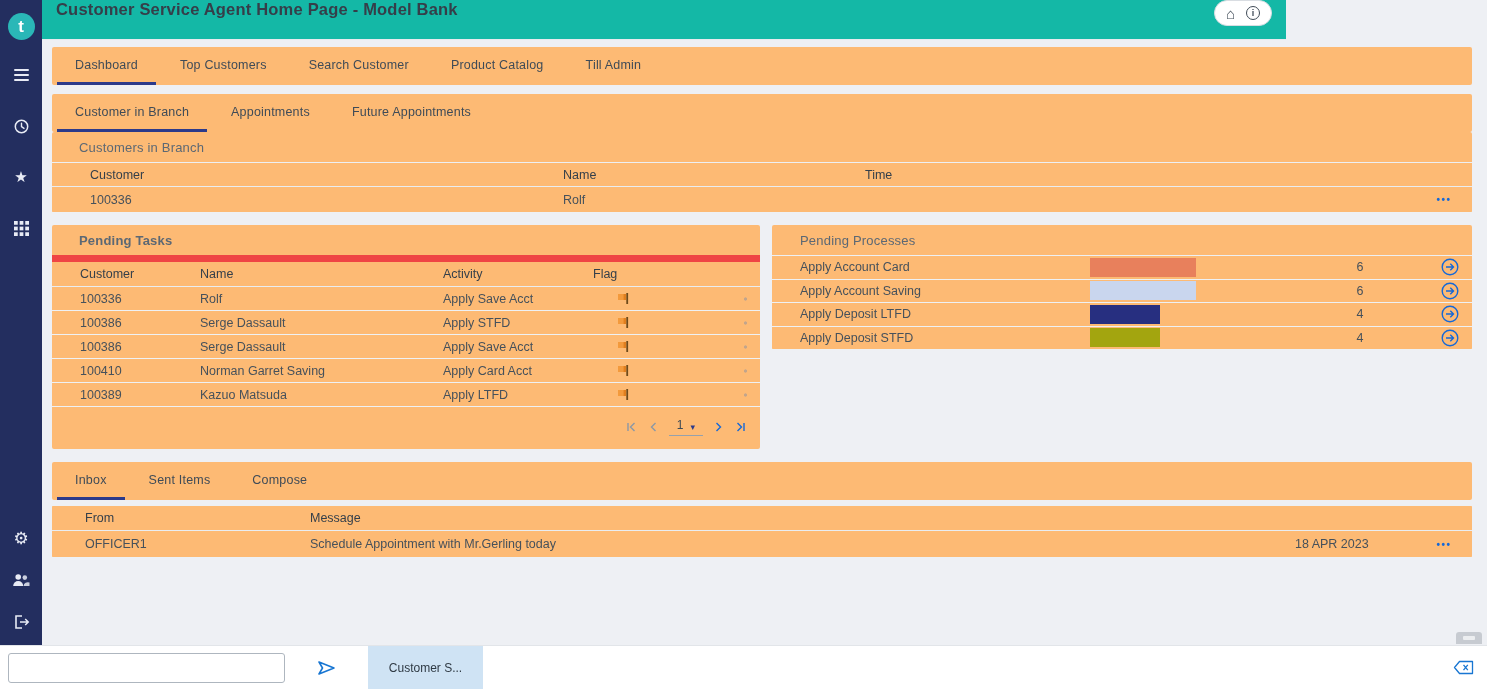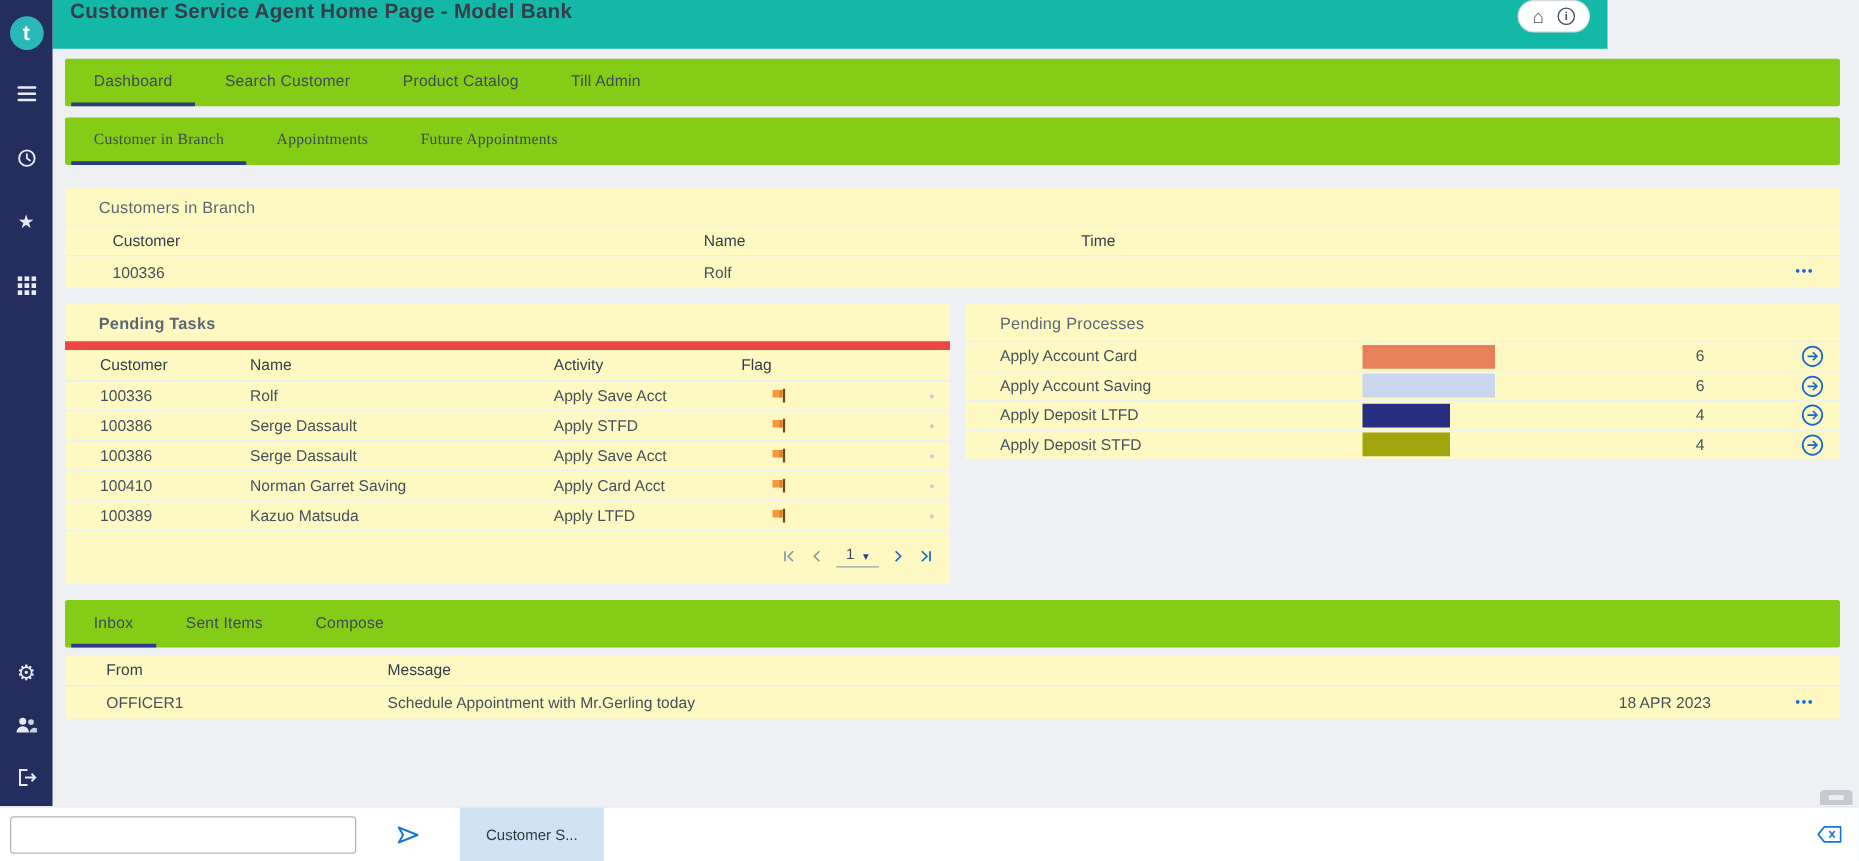--- a/index.html
+++ b/index.html
@@ -41,29 +41,29 @@
     display:flex; align-items:center; gap:11px; padding:0 11px; color:#3f4b57; background:#fff;
   }
   .hp-icon { font-size:15px; line-height:1; cursor:pointer; }
   .info-circle {
     width:14px; height:14px; border:1.4px solid #3f4b57; border-radius:50%;
     display:flex; align-items:center; justify-content:center; font-size:9px; font-weight:bold; cursor:pointer;
   }
   
   .content { position:absolute; left:52px; top:47px; width:1420px; }
   .tabbar {
-    background:#84cc16; height:38px; display:flex; align-items:stretch; border-radius:2px; padding:0 2px;
+    background:#fdba74; height:38px; display:flex; align-items:stretch; border-radius:2px; padding:0 2px;
   }
   .tab {
     padding:0 18px; margin:0 3px; display:flex; align-items:center; font-size:12.5px; color:#3f4b57;
     border-bottom:3px solid transparent; cursor:pointer; letter-spacing:0.2px; white-space:nowrap;
   }
   .tab.active { border-bottom-color:#2c3a8a; }
-  .mb9 { margin-bottom:9px; } .mb8 { margin-bottom:18px;font-family:Liberation Serif, serif; } .mb12 { margin-bottom:12px; } .mb13 { margin-bottom:13px; } .mb5 { margin-bottom:5px;text-align:center; }
-  .panel { background:#fef9c3; border-radius:2px; }
+  .mb9 { margin-bottom:9px; } .mb8 { margin-bottom:0; } .mb12 { margin-bottom:12px; } .mb13 { margin-bottom:13px; } .mb5 { margin-bottom:5px;text-align:center; }
+  .panel { background:#fdba74; border-radius:2px; }
   .panel-title { font-size:13px; color:#5c6874; padding:8px 0 7px 27px; letter-spacing:0.2px; }
   .panel-title.pt { border-bottom:7px solid #ef4444;font-weight:bold; }
   .panel-title.pp { padding-left:28px; border-bottom:1px solid #edf0f3; }
   
   .cib-head, .cib-row { display:grid; grid-template-columns:473px 302px 1fr 56px; align-items:center; font-size:12.5px; }
   .cib-head { height:25px; color:#343f4a; border-top:1px solid #edf0f3; border-bottom:1px solid #e9edf1; }
   .cib-row { height:26px; color:#46515b; border-bottom:1px solid #eef1f4; cursor:pointer; }
   .cib-head > span, .cib-row > span { padding-left:38px; }
   .ellipsis-cell {
     color:#1468d8; font-size:10px; font-weight:bold; letter-spacing:1.5px; text-align:center;
@@ -187,20 +187,23 @@
 </header>
 
 <main class="content">
 
   <nav class="tabbar mb9">
 
       <div class="tab active">
         <span>Dashboard</span>
       </div>
 
+      <div class="tab">
+        <span>Top Customers</span>
+      </div>
 
       <div class="tab">
         <span>Search Customer</span>
       </div>
 
       <div class="tab">
         <span>Product Catalog</span>
       </div>
 
       <div class="tab">

